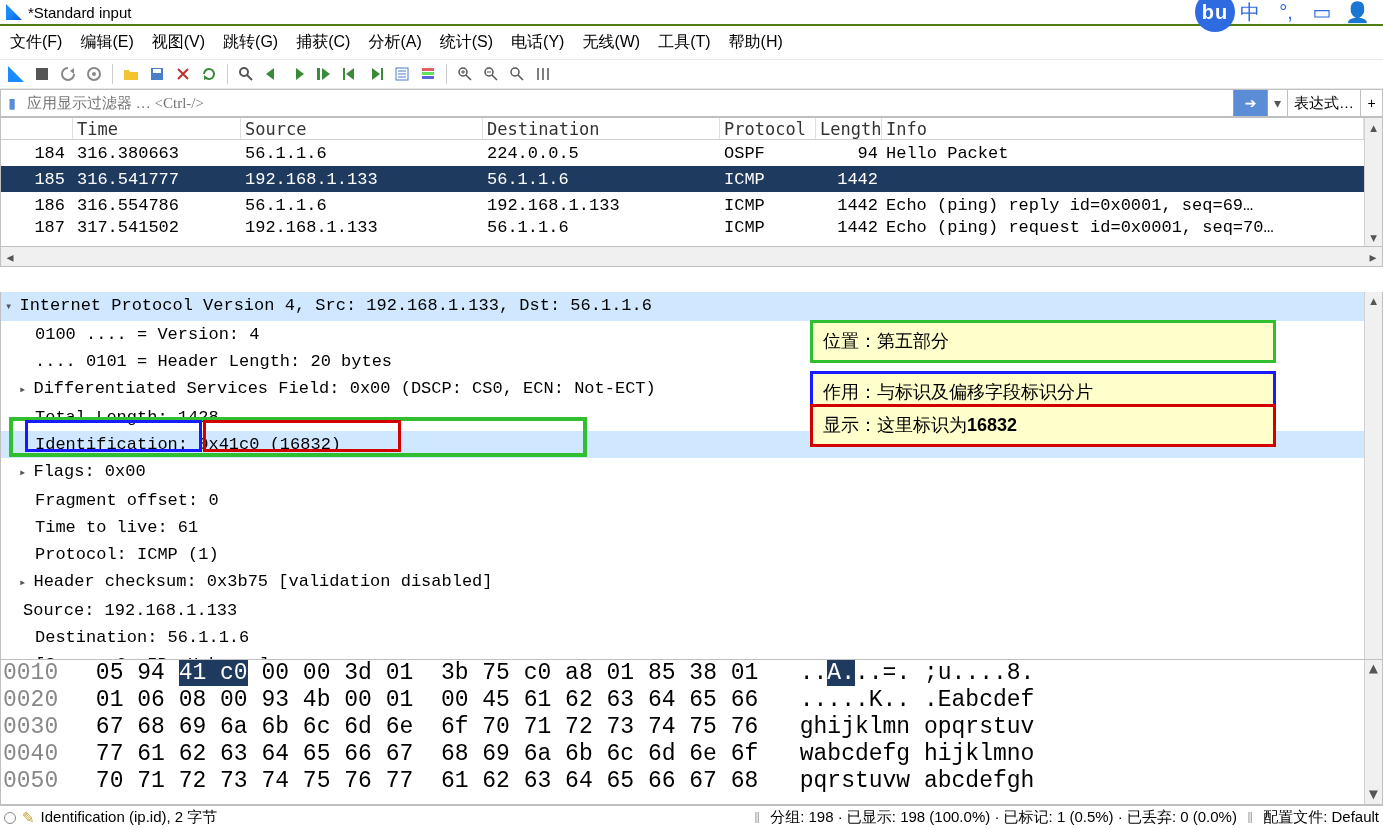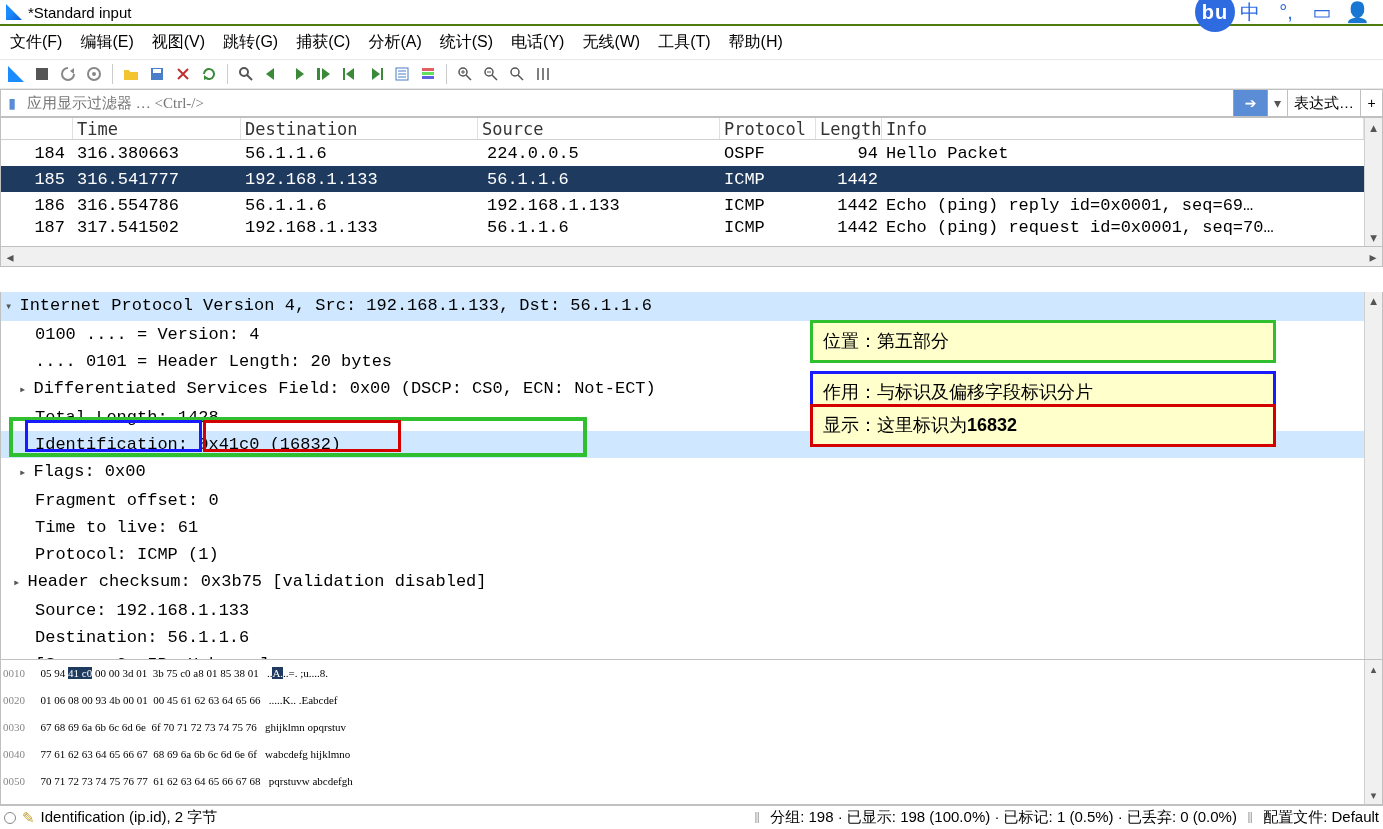--- a/index.html
+++ b/index.html
@@ -39,21 +39,21 @@
   .details { border:1px solid #c0c0c0; border-top:none; flex:1; overflow:hidden; font-family:"Consolas","Courier New",monospace; font-size:17px; line-height:27px; position:relative;margin-top:25px;}
   .details .tree-line { white-space:pre; padding-left:4px;}
   .details .exp::before{content:"▾ "; color:#555; font-size:12px;}
   .details .col-node::before{content:"▸ "; color:#555; font-size:12px;}
   .details .hl-line { background:#cfe8ff; }
   .green-box { position:absolute; border:4px solid #2fbf2f; }
   .blue-box { position:absolute; border:3px solid #1a1aff; }
   .red-box { position:absolute; border:3px solid #d40000; }
   .note { position:absolute; background:#ffffcc; padding:5px 10px; font-family:"Microsoft YaHei","SimSun",sans-serif; font-size:18px; }
   .note.green{border:3px solid #2fbf2f;} .note.blue{border:3px solid #1a1aff;} .note.red{border:3px solid #d40000;}
-  .hexpane { border:1px solid #c0c0c0; border-top:none; height:145px; font-family:Liberation Serif, serif; font-size:11px; line-height:27px; overflow:hidden; display:flex;}
+  .hexpane { border:1px solid #c0c0c0; border-top:none; height:145px; font-family:Liberation Mono, monospace; font-size:23px; line-height:27px; overflow:hidden; display:flex;}
   .hexpane .hex-inner{flex:1;}
   .hexpane .hex-row { white-space:pre; }
   .hexpane .offset { color:#888; padding:0 10px 0 2px;}
   .hexpane .hl-bytes { background:#1e3a5f; color:#fff; }
   .vscroll { width:18px; background:#f0f0f0; border-left:1px solid #d0d0d0; display:flex; flex-direction:column; align-items:center;}
   .vscroll .arrow{height:18px; display:flex; align-items:center; justify-content:center; color:#555; width:100%;}
   .vscroll .track{flex:1;}
   .statusbar { display:flex; align-items:center; height:24px; border-top:1px solid #c0c0c0; font-size:15px; padding:0 4px; gap:6px;}
   .statusbar .sb-sep { color:#aaa; padding:0 4px;}
   .statusbar .circle{width:12px;height:12px;border:1px solid #888;border-radius:50%;}
@@ -223,22 +223,22 @@
   <span class="arrow-btn" style="background:#fff;color:#555;width:20px;">▾</span>
   <span class="expr-btn">表达式…</span>
   <span class="plus-btn">+</span>
 </div>
 
 <div class="packetlist">
   <div class="pl-inner">
     <div class="pl-header">
       <span class="col c-no"></span>
       <span class="col c-time">Time</span>
+      <span class="col c-src">Source</span>
       <span class="col c-dst">Destination</span>
-      <span class="col c-src">Source</span>
       <span class="col c-proto">Protocol</span>
       <span class="col c-len">Length</span>
       <span class="col c-info">Info</span>
     </div>
     <div id="pl-body">
         <div class="pl-row">
           <span class="col c-no">184</span>
           <span class="col c-time">316.380663</span>
           <span class="col c-src">56.1.1.6</span>
           <span class="col c-dst">224.0.0.5</span>
@@ -292,22 +292,22 @@
       <div class="tree-line exp hl-line">Internet Protocol Version 4, Src: 192.168.1.133, Dst: 56.1.1.6</div>
       <div class="tree-line" style="padding-left:34px">0100 .... = Version: 4</div>
       <div class="tree-line" style="padding-left:34px">.... 0101 = Header Length: 20 bytes</div>
       <div class="tree-line col-node" style="padding-left:18px">Differentiated Services Field: 0x00 (DSCP: CS0, ECN: Not-ECT)</div>
       <div class="tree-line" style="padding-left:34px">Total Length: 1428</div>
       <div class="tree-line hl-line" style="padding-left:34px"><span>Identification:</span><span> 0x41c0 (16832)</span></div>
       <div class="tree-line col-node" style="padding-left:18px">Flags: 0x00</div>
       <div class="tree-line" style="padding-left:34px">Fragment offset: 0</div>
       <div class="tree-line" style="padding-left:34px">Time to live: 61</div>
       <div class="tree-line" style="padding-left:34px">Protocol: ICMP (1)</div>
-      <div class="tree-line col-node" style="padding-left:12px">Header checksum: 0x3b75 [validation disabled]</div>
-      <div class="tree-line" style="padding-left:34px">Source: 192.168.1.133</div>
+      <div class="tree-line col-node" style="padding-left:18px">Header checksum: 0x3b75 [validation disabled]</div>
+      <div class="tree-line" style="padding-left:22px">Source: 192.168.1.133</div>
       <div class="tree-line" style="padding-left:34px">Destination: 56.1.1.6</div>
       <div class="tree-line" style="padding-left:34px">[Source GeoIP: Unknown]</div>
     </div>
     <div class="vscroll">
         <span class="arrow">▴</span>
         <span class="track"></span>
         <span class="arrow">▾</span>
       </div>
   </div>
 

